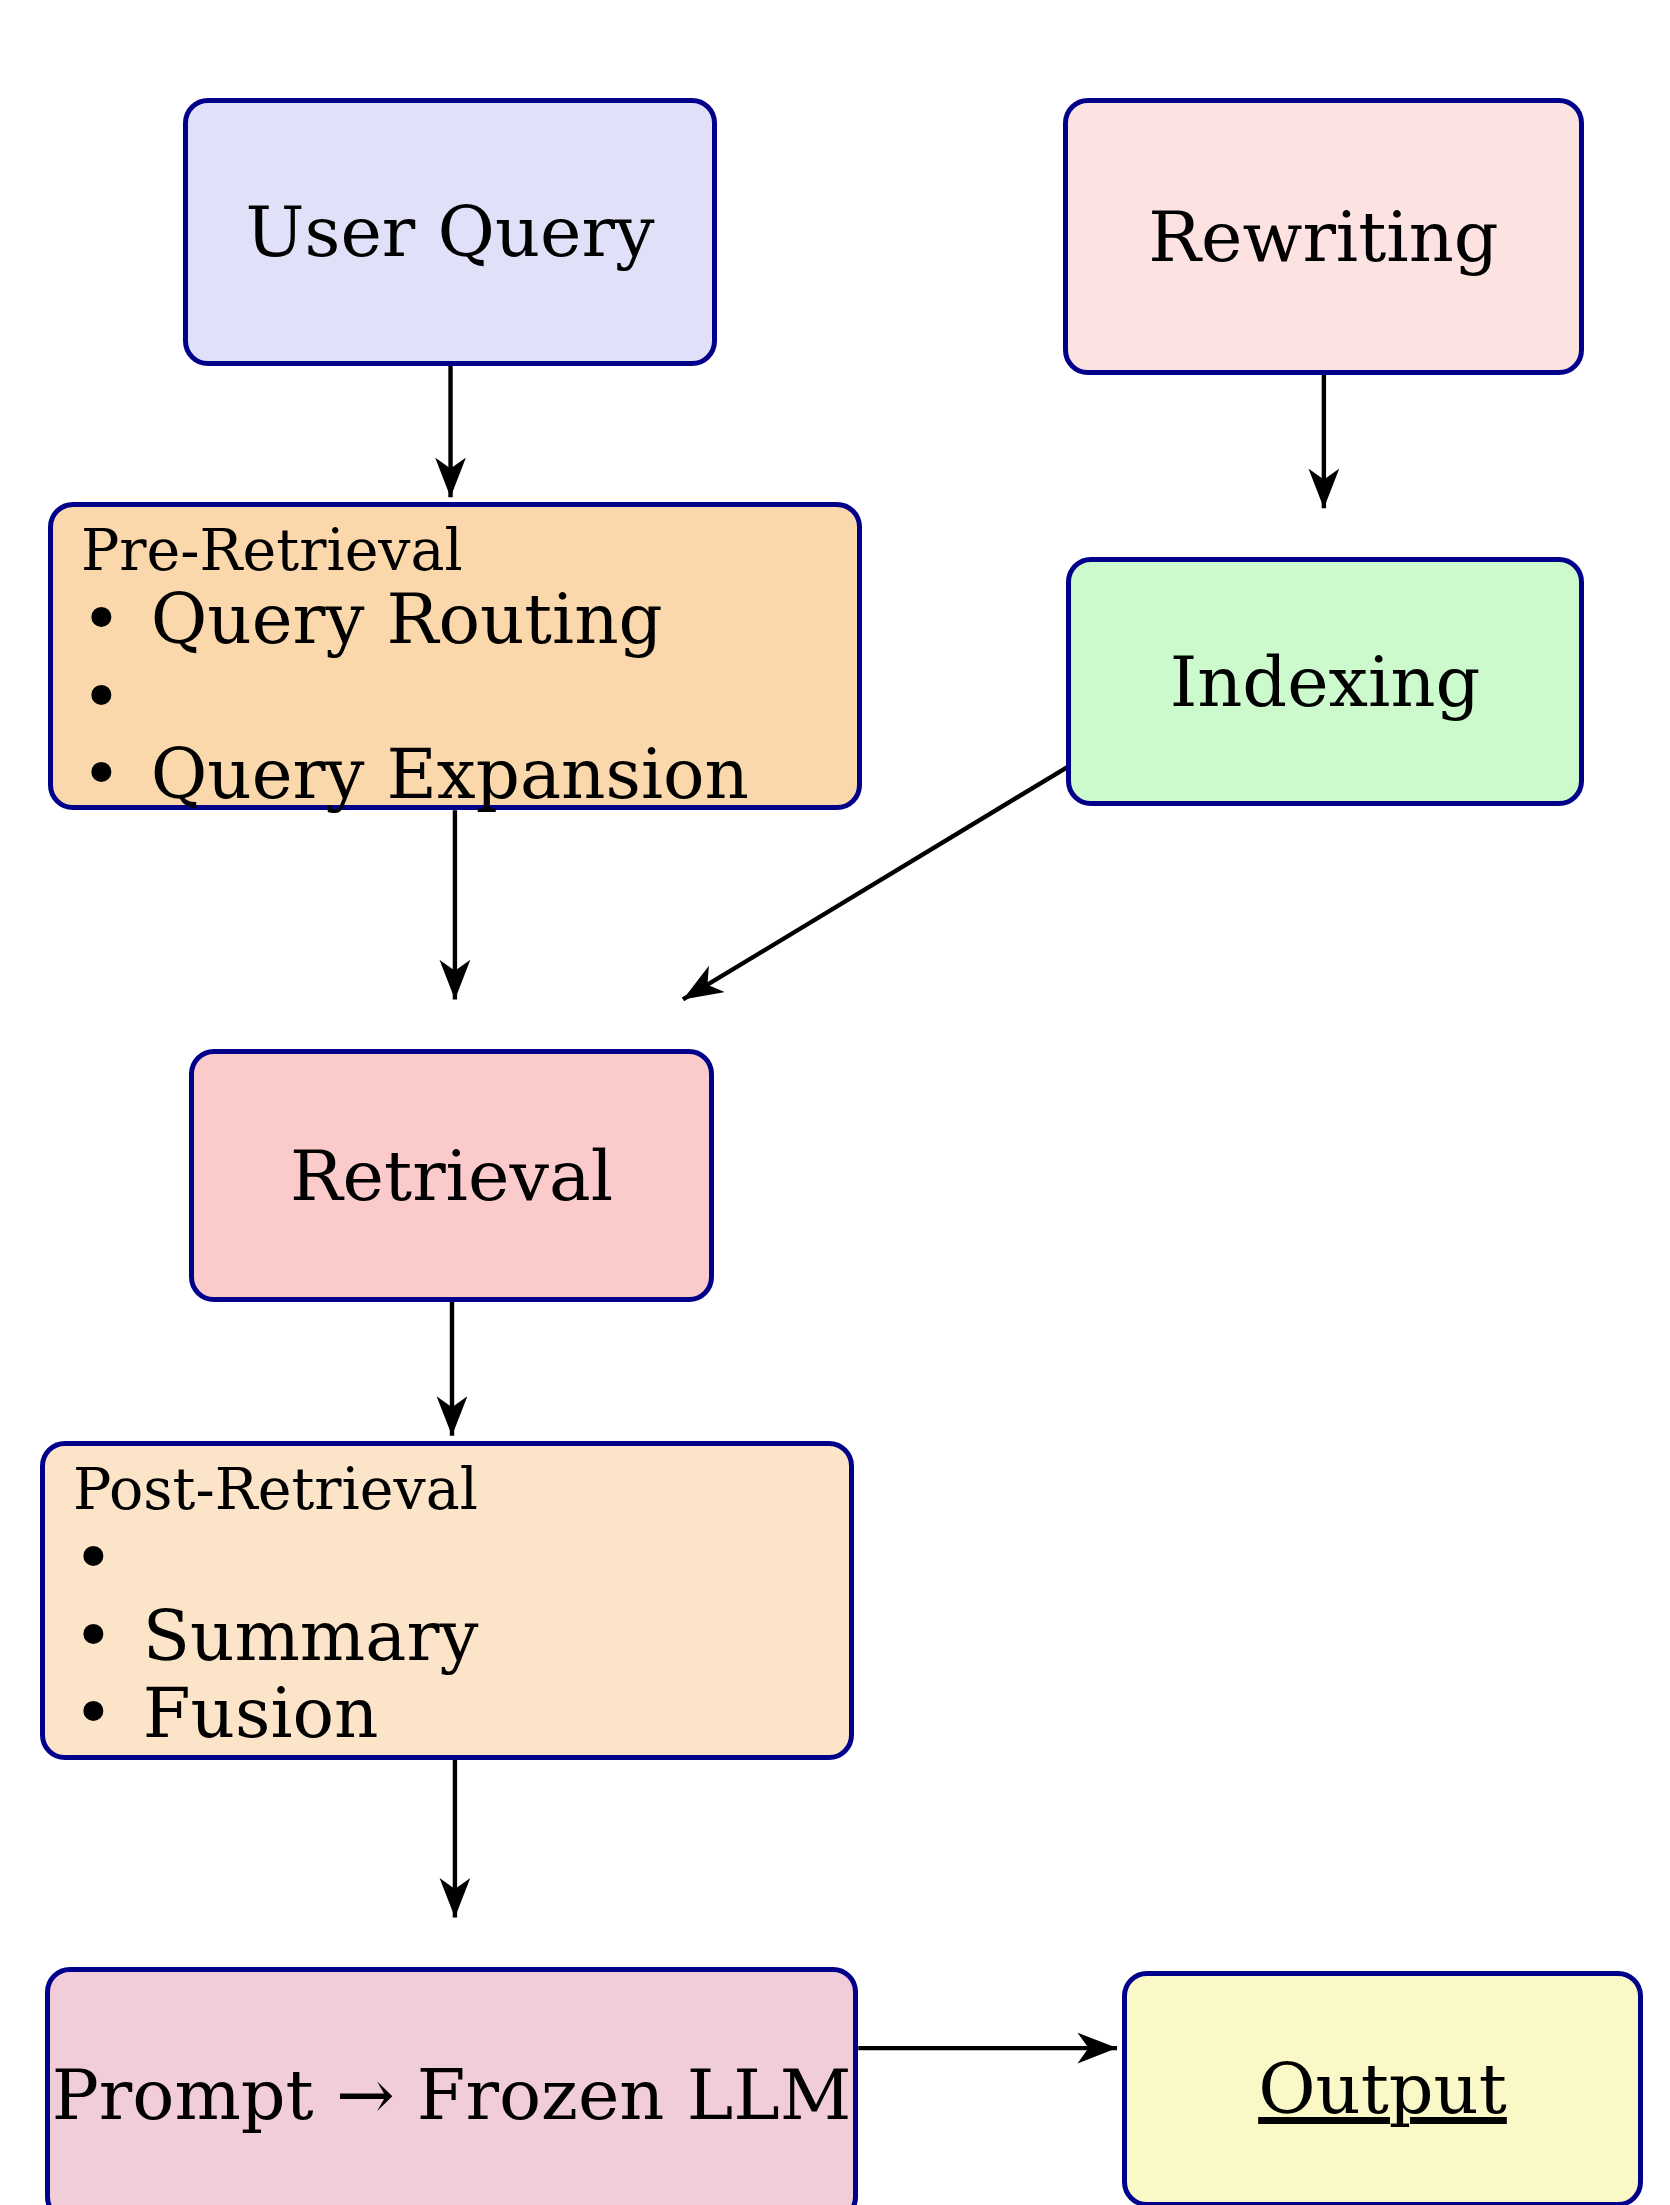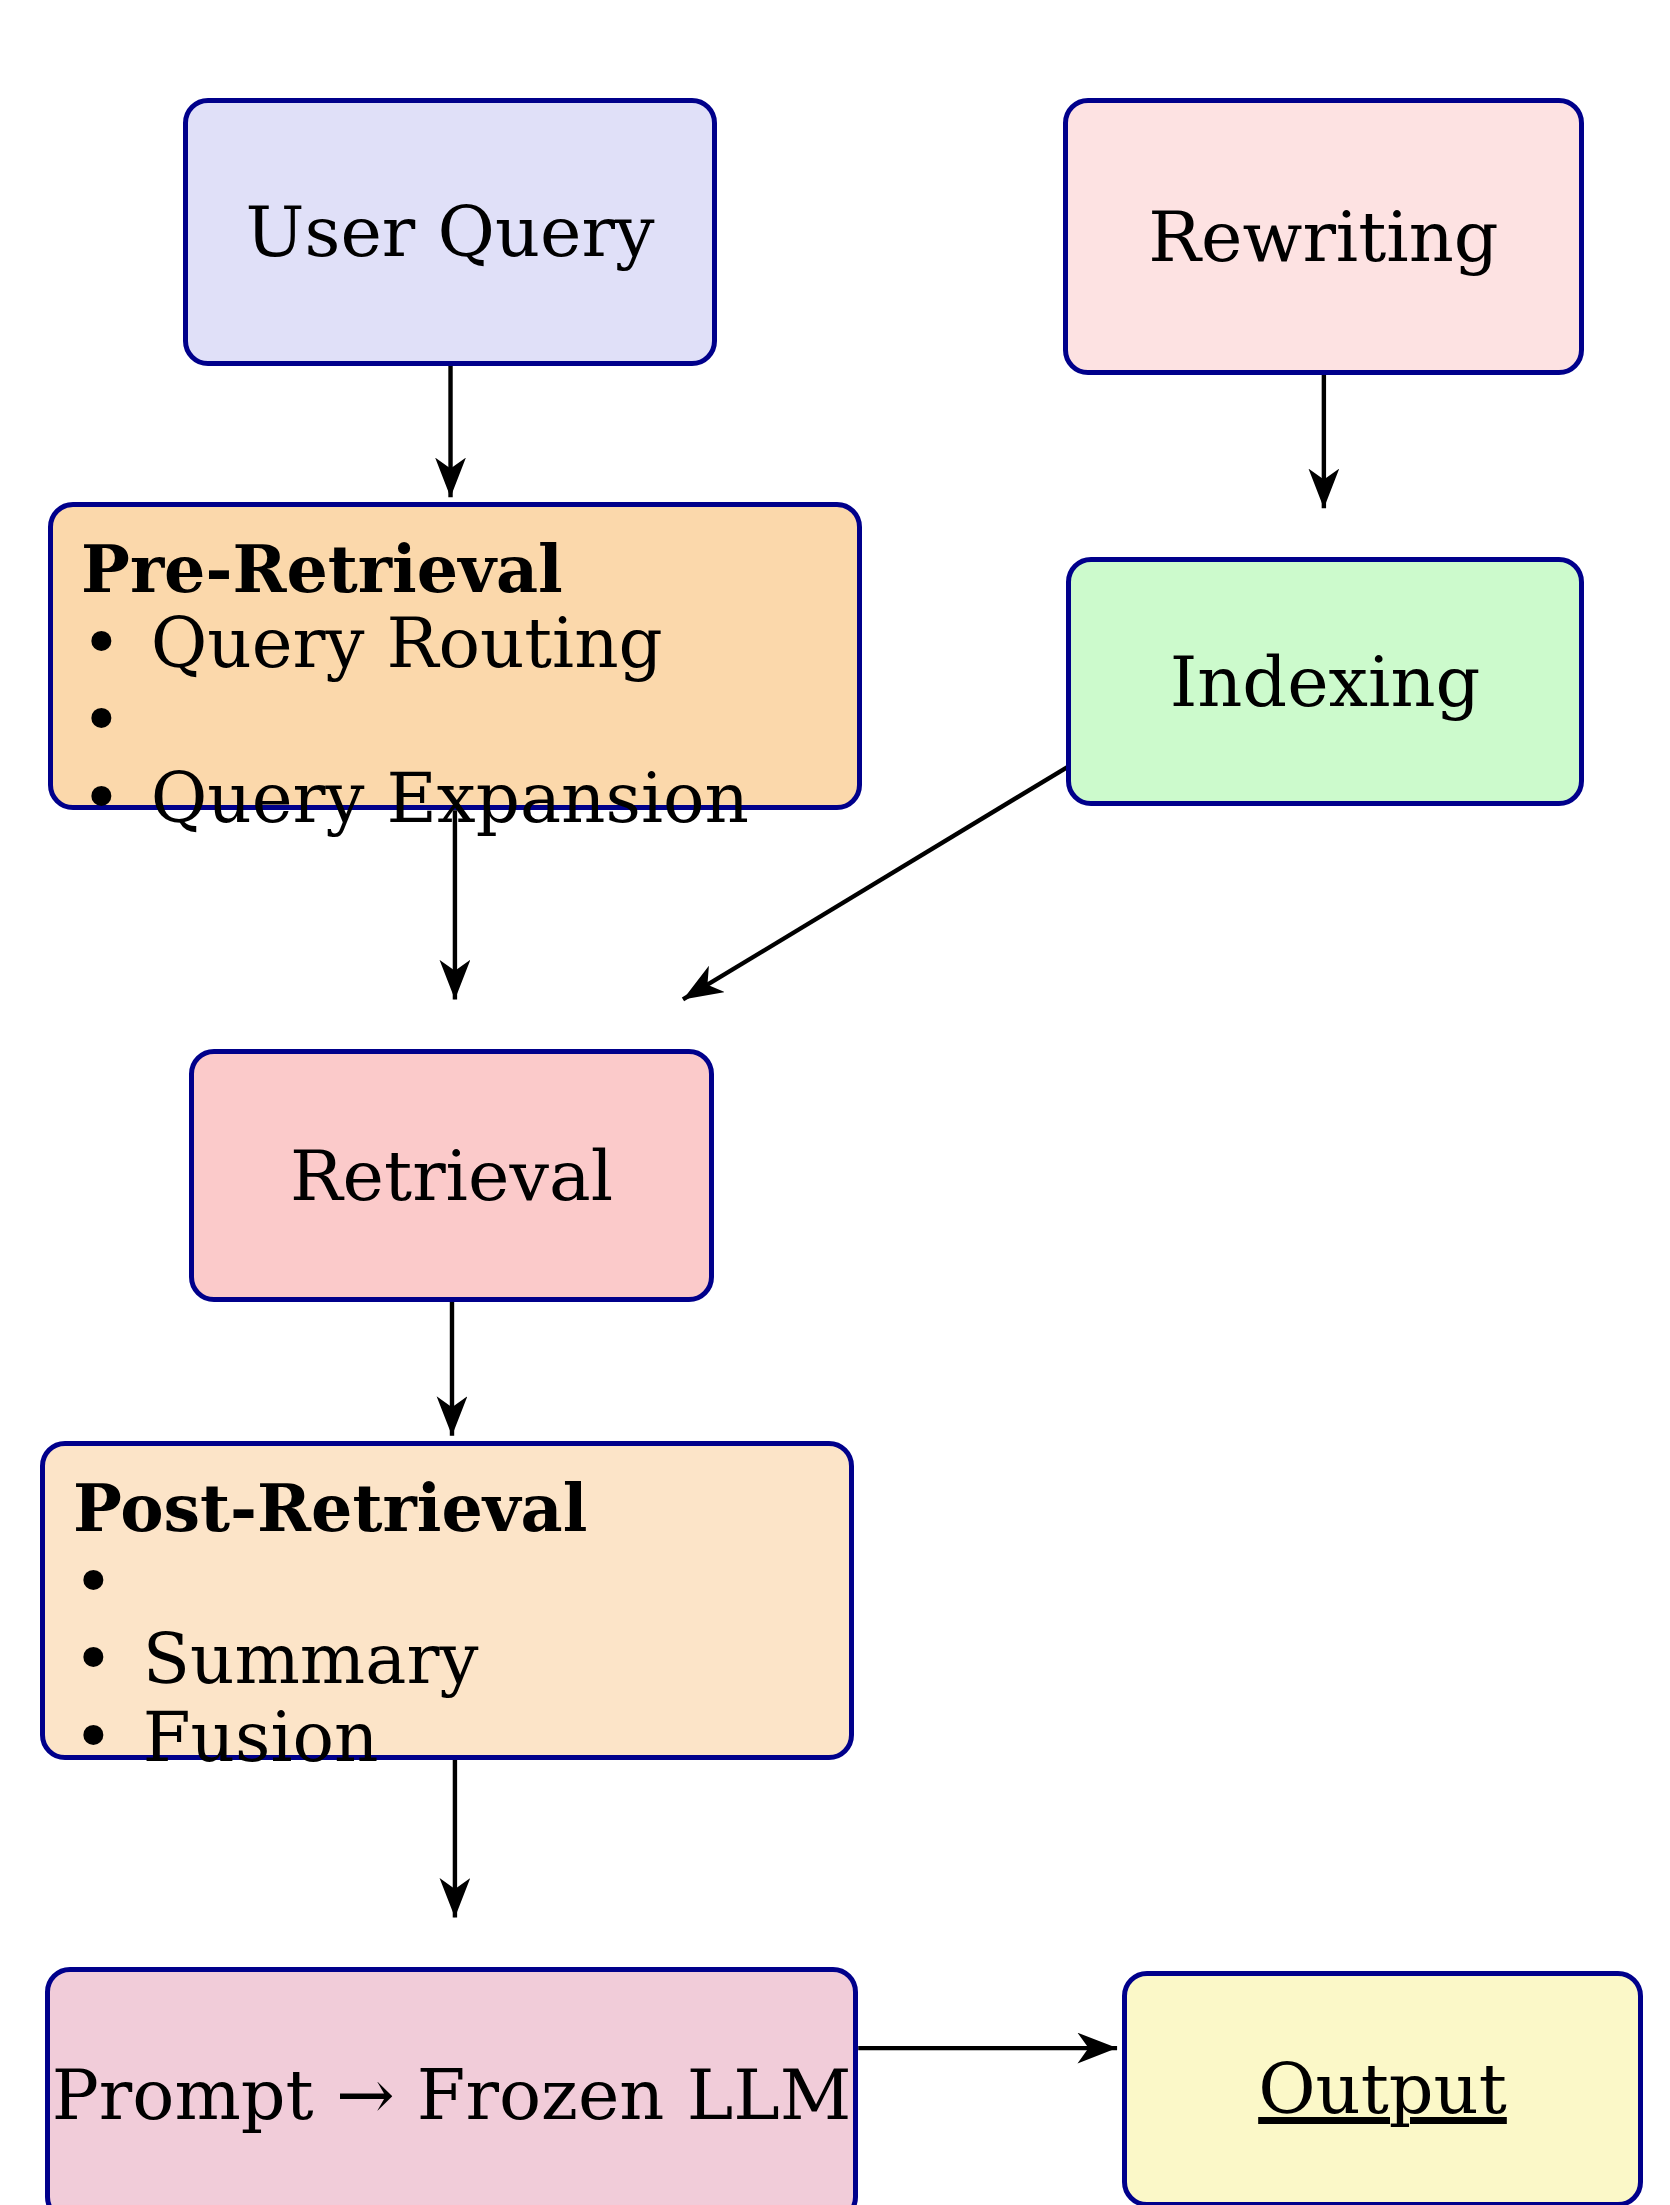--- a/index.html
+++ b/index.html
@@ -26,25 +26,24 @@
   }
   .label {
     font-size: 70px;
     line-height: 1;
     white-space: nowrap;
   }
   .listbox {
     padding: 11.7px 25px 0 28px;
   }
   .listbox .title {
-    font-size: 65px;
-    font-weight: bold;
+    font-size: 57px;
+    font-weight: normal;
     line-height: 1.1;
     white-space: nowrap;
-    margin-top: 15px;
   }
   .listbox .li {
     display: flex;
     align-items: baseline;
     gap: 29px;
     font-size: 69px;
     line-height: 1.12;
     white-space: nowrap;
   }
   .listbox .bullet { font-size: 69px; }

